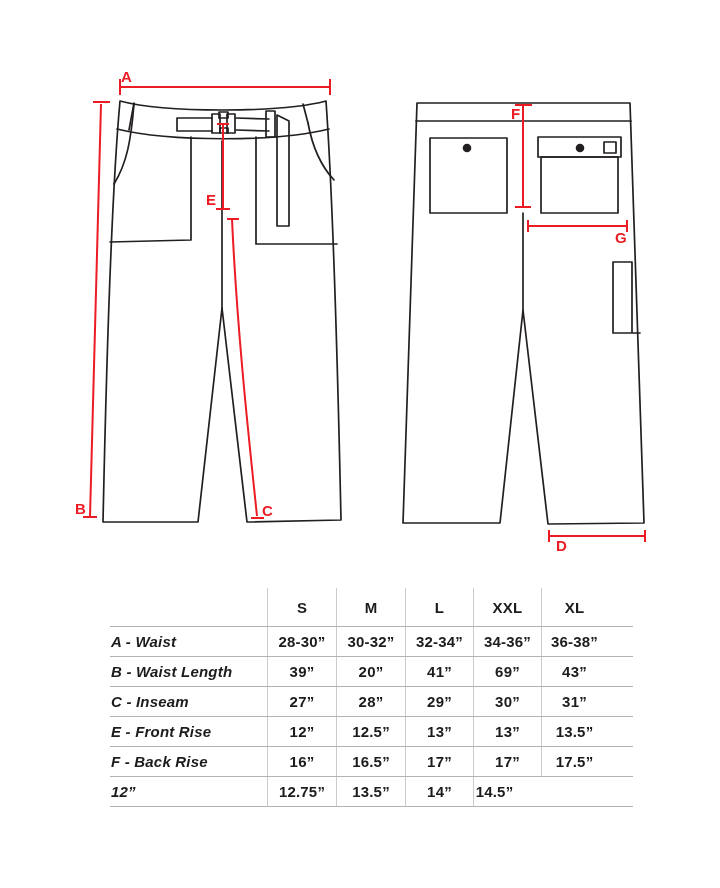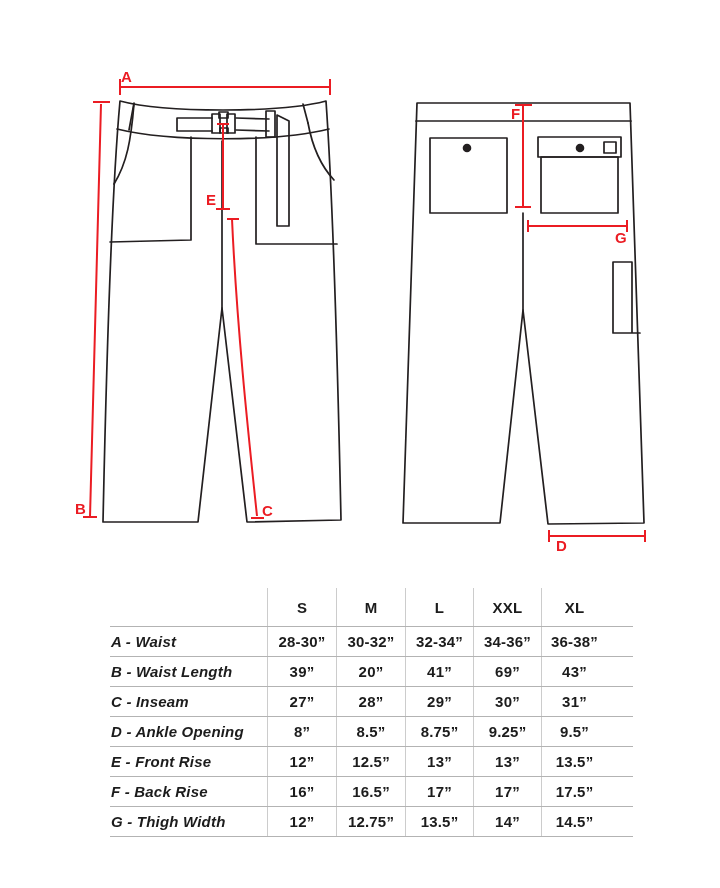--- a/index.html
+++ b/index.html
@@ -142,45 +142,36 @@
         </div>
         <div class="trow">
           <div>C - Inseam</div>
           <div>27”</div>
           <div>28”</div>
           <div>29”</div>
           <div>30”</div>
           <div>31”</div>
         </div>
         <div class="trow">
-          <div>D - Ankle Opening</div>
-          <div>8”</div>
-          <div>8.5”</div>
-          <div>8.75”</div>
-          <div>9.25”</div>
-          <div>9.5”</div>
-        </div>
-        <div class="trow">
           <div>E - Front Rise</div>
           <div>12”</div>
           <div>12.5”</div>
           <div>13”</div>
           <div>13”</div>
           <div>13.5”</div>
         </div>
         <div class="trow">
           <div>F - Back Rise</div>
           <div>16”</div>
           <div>16.5”</div>
           <div>17”</div>
           <div>17”</div>
           <div>17.5”</div>
         </div>
         <div class="trow">
-          <div>G - Thigh Width</div>
           <div>12”</div>
           <div>12.75”</div>
           <div>13.5”</div>
           <div>14”</div>
           <div>14.5”</div>
         </div>
       </div>
   </div>
 
 </div>

